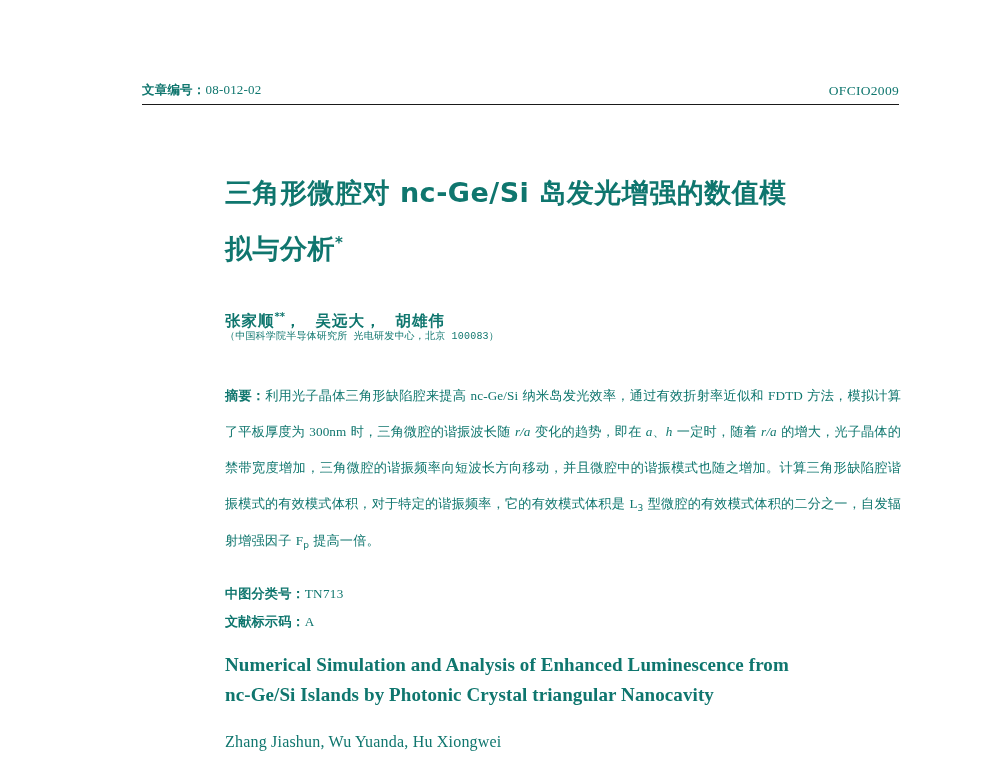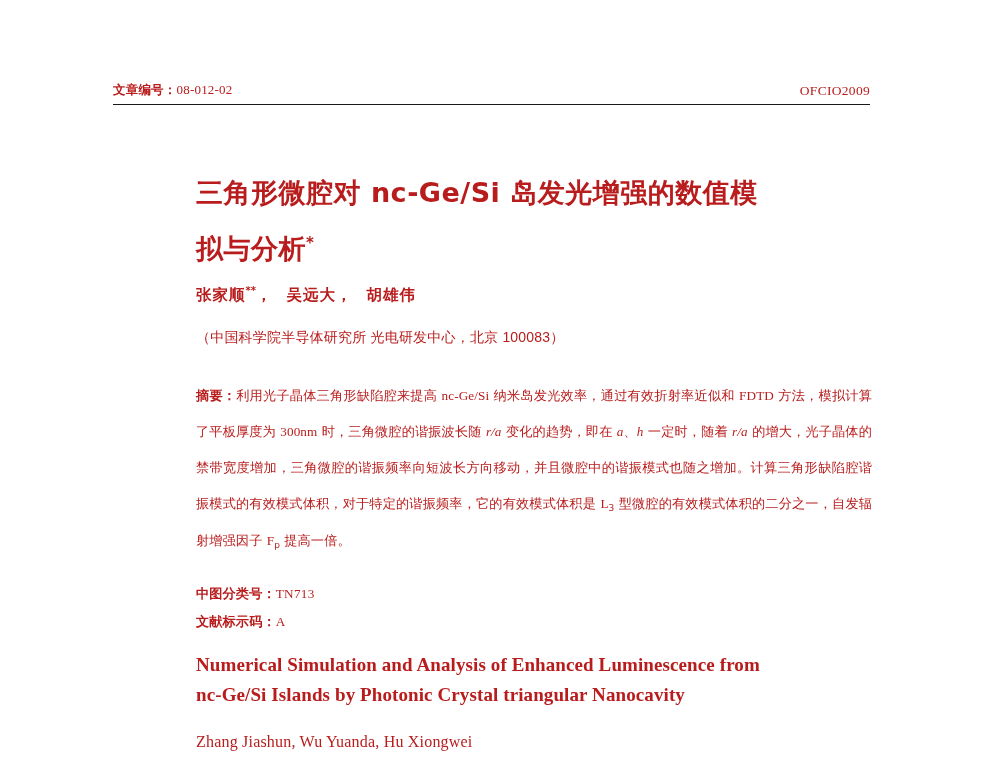--- a/index.html
+++ b/index.html
@@ -7,21 +7,22 @@
     padding: 0;
     background: #ffffff;
   }
   .page {
     position: relative;
     width: 956px;
     height: 760px;
     background: #ffffff;
     overflow: hidden;
     font-family: "Liberation Serif", "DejaVu Serif", serif;
-    color: #b91c1c;
+    color: #0f766e;
+    margin-left: 29px;
   }
 
   
   .header {
     position: absolute;
     left: 113px;
     top: 82px;
     width: 757px;
     display: flex;
     justify-content: space-between;
@@ -68,42 +69,42 @@
   }
   .title-cn .sup {
     font-size: 15px;
     vertical-align: super;
     font-weight: bold;
   }
 
   .authors-cn {
     position: absolute;
     left: 196px;
-    top: 285px;
+    top: 311px;
     font-family: "DejaVu Sans", sans-serif;
     font-size: 15.5px;
     font-weight: bold;
     letter-spacing: 1px;
   }
   .authors-cn .sup {
     font-size: 10px;
     vertical-align: super;
     letter-spacing: 0;
   }
   .authors-cn .sep {
     display: inline-block;
     width: 14px;
   }
 
   .affiliation-cn {
     position: absolute;
     left: 196px;
     top: 329px;
-    font-family: Liberation Sans, sans-serif;
-    font-size: 14px;
+    font-family: Liberation Mono, monospace;
+    font-size: 10px;
     letter-spacing: 0.2px;
   }
 
   
   .abstract {
     position: absolute;
     left: 196px;
     top: 378px;
     width: 676px;
     font-family: "DejaVu Sans", sans-serif;

